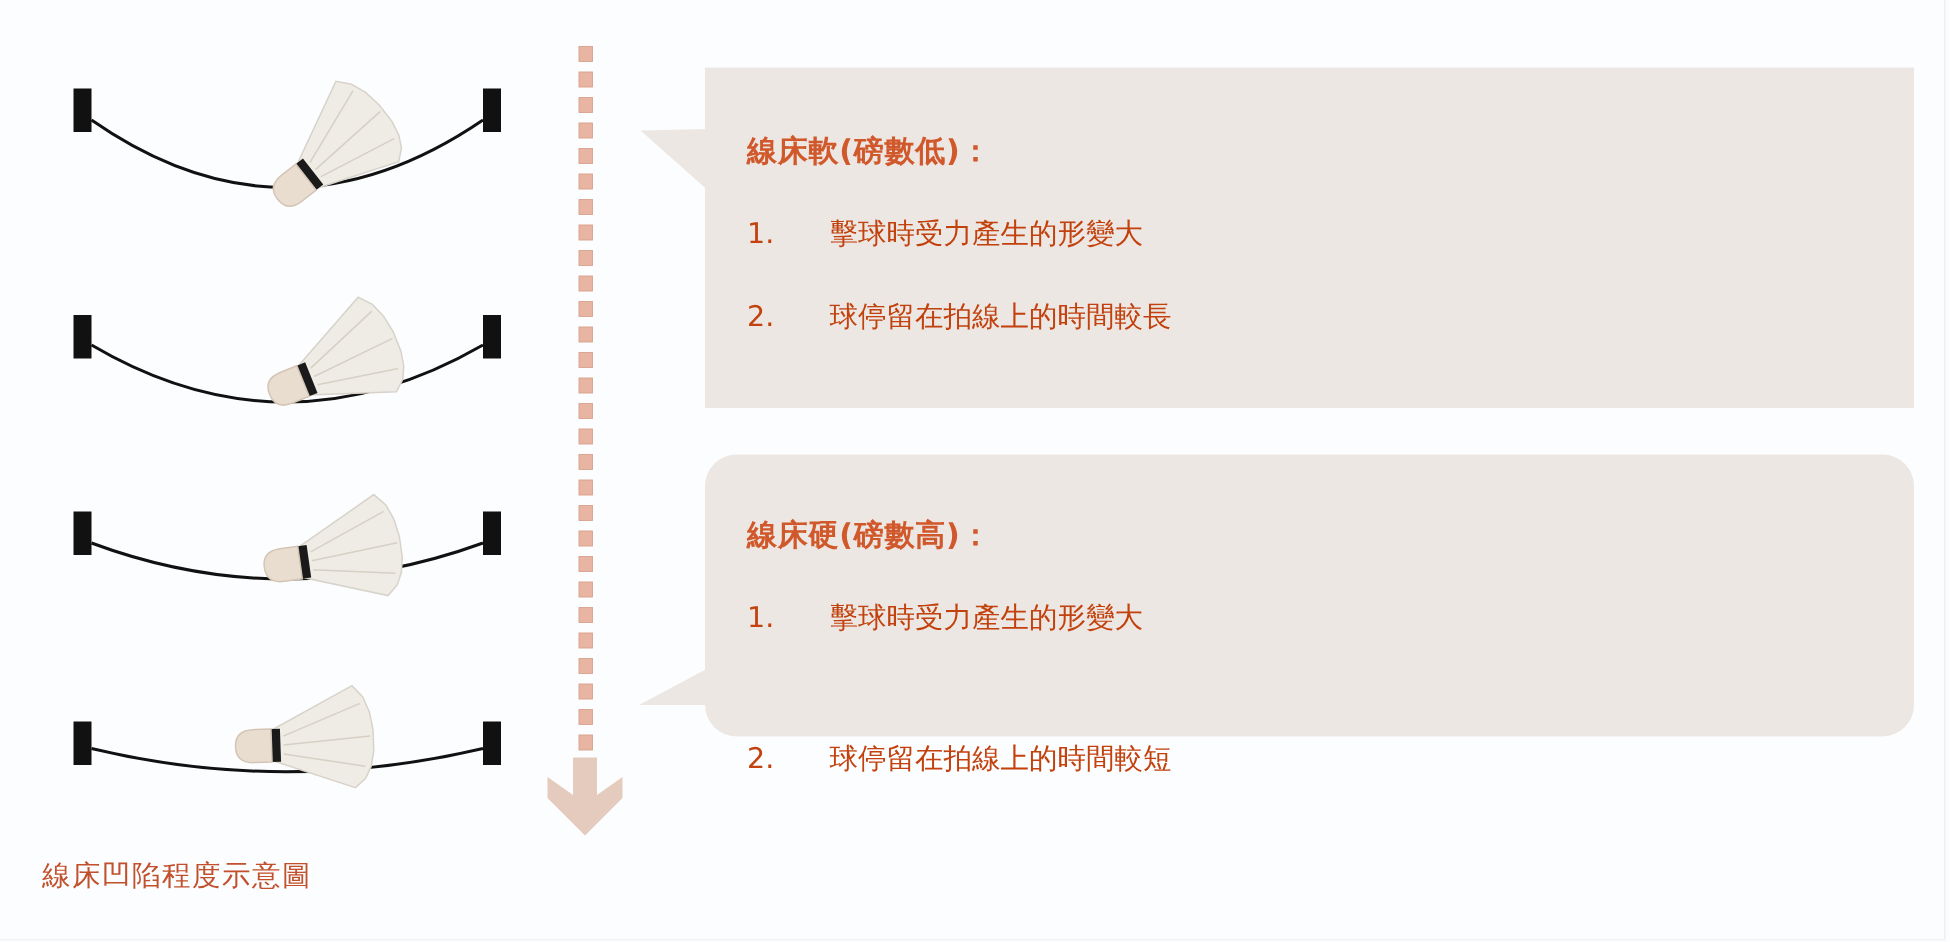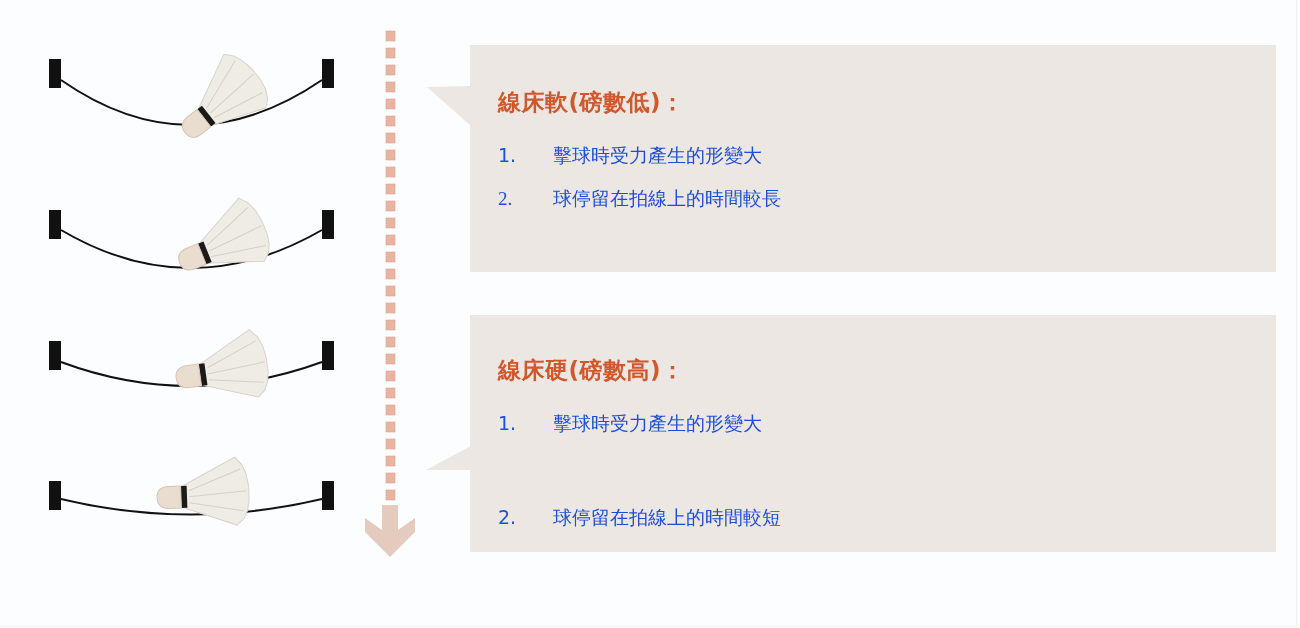--- a/index.html
+++ b/index.html
@@ -17,36 +17,36 @@
   .racket-svg { position: absolute; left: 0; top: 0; }
   .caption {
     position: absolute; left: 28px; top: 571px;
     font-size: 19px; color: #c1502c; letter-spacing: 1px;
   }
   .callout {
     position: absolute; left: 470px; width: 806px;
     background: #ede7e4;
   }
   .callout.soft { top: 45px; height: 227px; }
-  .callout.hard { top: 315px; height: 237px; }
+  .callout.hard { top: 303px; height: 188px; border-radius: 21px; }
   .pointer-svg { position: absolute; left: 420px; top: 0; }
   .callout-title {
     position: absolute; left: 28px;
-    font-size: 23px; font-weight: bold; color: #d0582a;
+    font-size: 20px; font-weight: bold; color: #d0582a;
     letter-spacing: 0.5px;
   }
   .callout.soft .callout-title { top: 42px; }
   .callout.hard .callout-title { top: 40px; }
   .callout-item {
     position: absolute; left: 28px;
-    font-size: 19px; color: #1d4ed8;
+    font-size: 19px; color: #c2410c;
   }
   .callout-item .num { display: inline-block; width: 55px; }
   .callout.soft .item-0 { top: 98px; }
-  .callout.soft .item-1 { top: 141px; font-family: Liberation Serif, serif; }
+  .callout.soft .item-1 { top: 153px; }
   .callout.hard .item-0 { top: 96px; }
   .callout.hard .item-1 { top: 156px; margin-top: 34px; }
 </style>
 </head>
 <body>
 
 <div class="page-border"></div>
 
 <div class="figure">
   <svg class="racket-svg" width="420" height="628" viewBox="0 0 420 628">
@@ -118,20 +118,21 @@
         <rect x="386" y="422" width="9" height="10"></rect>
         <rect x="386" y="439" width="9" height="10"></rect>
         <rect x="386" y="456" width="9" height="10"></rect>
         <rect x="386" y="473" width="9" height="10"></rect>
         <rect x="386" y="490" width="9" height="10"></rect>
       </g>
       <path d="M365,518 L382,530 L382,505 L398,505 L398,530 L415,518 L415,532 L390,557 L365,532 Z" fill="#e4cbbd"></path>
     </g>
   </svg>
 
+  <div class="caption">線床凹陷程度示意圖</div>
 </div>
 
 <svg class="pointer-svg" width="60" height="628" viewBox="420 0 60 628">
   <path d="M471,86 L427,87 L471,126 Z" fill="#ede7e4"></path>
   <path d="M471,446 L426,470 L471,470 Z" fill="#ede7e4"></path>
 </svg>
 
 <div class="callout soft">
   <div class="callout-title">線床軟(磅數低)：</div>
   <div class="callout-item item-0">

